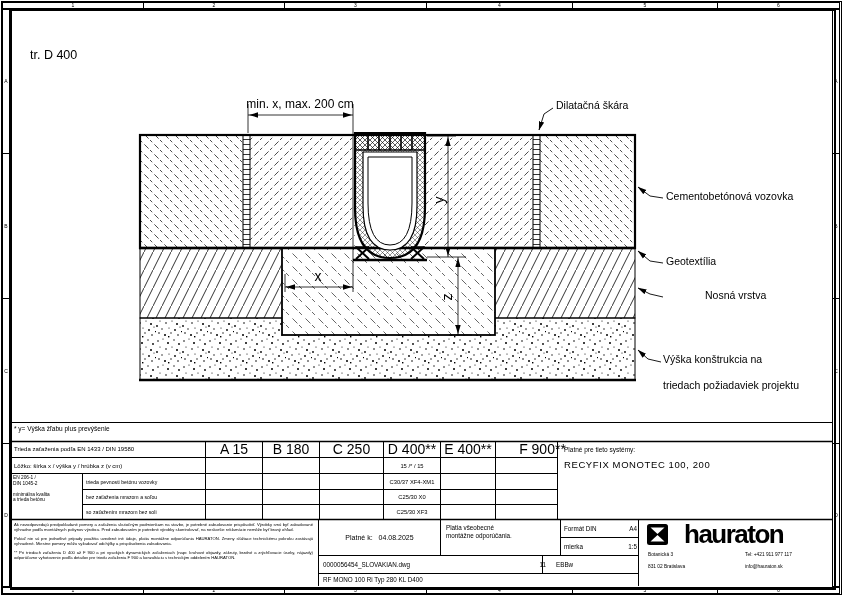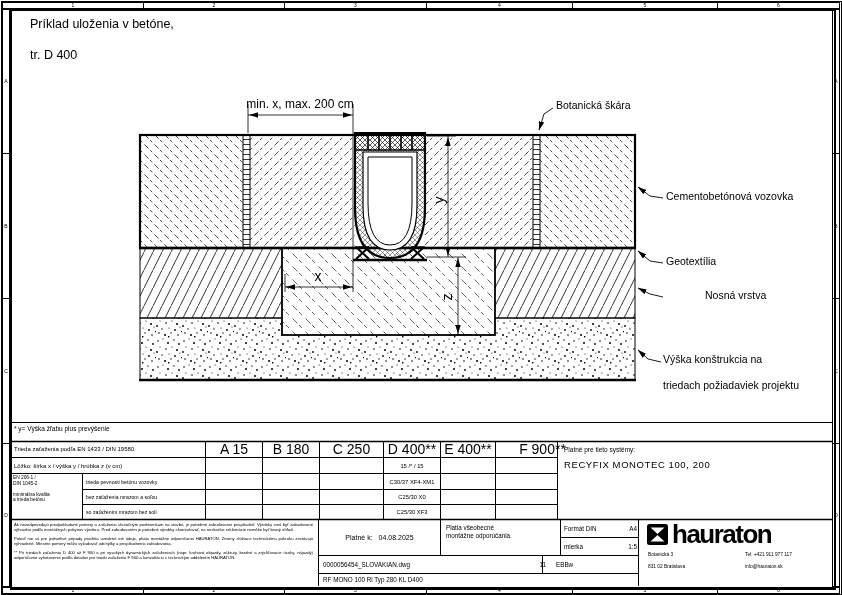--- a/index.html
+++ b/index.html
@@ -220,24 +220,24 @@
     <line x1="318" y1="555.5" x2="638" y2="555.5"></line>
     <line x1="318" y1="573.5" x2="638" y2="573.5"></line>
     <line x1="318.5" y1="519" x2="318.5" y2="586"></line>
     <line x1="440.5" y1="519" x2="440.5" y2="555"></line>
     <line x1="560.5" y1="519" x2="560.5" y2="555"></line>
     <line x1="638.5" y1="519" x2="638.5" y2="586"></line>
     <line x1="542.5" y1="555" x2="542.5" y2="573"></line>
   </g>
 </svg>
 
-<div class="title"><span>Príklad uloženia v betóne,</span><br>
+<div class="title"><br>
 <span>tr. D 400</span></div>
 
-<div class="calloutlbl" style="left:556px;top:99px">Botanická škára</div>
+<div class="calloutlbl" style="left:556px;top:99px">Dilatačná škára</div>
 <div class="calloutlbl" style="left:666px;top:190px">Cementobetónová vozovka</div>
 <div class="calloutlbl" style="left:666px;top:255px">Geotextília</div>
 <div class="calloutlbl" style="left:705px;top:289px">Nosná vrstva</div>
 <div class="calloutlbl" style="left:663px;top:353px"><span>Výška konštrukcia na</span><br>
 <span>triedach požiadaviek projektu</span></div>
 
 <div class="footnote">* y= Výška žľabu plus prevýšenie</div>
 
 <div class="cellt t6" style="left:14px;top:441px;height:16px;width:190px">Trieda zaťaženia podľa EN 1433 / DIN 19580</div>
 <div class="classhead" style="left:206px;top:441px;width:56px;height:16px">A 15</div>
@@ -285,21 +285,21 @@
   <span>1:5</span>
 </div>
 <div class="abs" style="left:319px;top:555px;width:223px;height:18px;display:flex;align-items:center;justify-content:space-between;padding:0 20px 0 4px;font-size:6.3px">
   <span>0000056454_SLOVAKIAN.dwg</span>
   <span>11</span>
 </div>
 <div class="abs" style="left:556px;top:555px;width:80px;height:18px;display:flex;align-items:center;font-size:6.3px">EBBw</div>
 <div class="abs" style="left:319px;top:573px;width:318px;height:13px;display:flex;align-items:center;padding-left:4px;font-size:6.3px">RF MONO 100 Ri Typ 280 KL D400</div>
 
 <div class="abs" style="left:639px;top:519px;width:193px;height:67px">
-  <div class="abs" style="left:8px;top:4px;display:flex;align-items:center;gap:4px">
+  <div class="abs" style="left:8px;top:4px;display:flex;align-items:center;gap:16px">
     <svg width="21" height="21" viewBox="0 0 21 21">
       <rect x="0" y="0" width="21" height="21" rx="2.5" fill="#000"></rect>
       <polygon points="3.5,3.5 17.5,3.5 10.5,10" fill="#fff"></polygon>
       <polygon points="3.5,17.5 17.5,17.5 10.5,11" fill="#fff"></polygon>
     </svg>
     <span class="brandword">hauraton</span>
   </div>
   <div class="addr abs" style="left:9px;top:33px"><span>Botanická 3</span><br>
 <span>831 02 Bratislava</span></div>
   <div class="addr abs" style="left:106px;top:33px"><span>Tel: +421 911 977 117</span><br>

